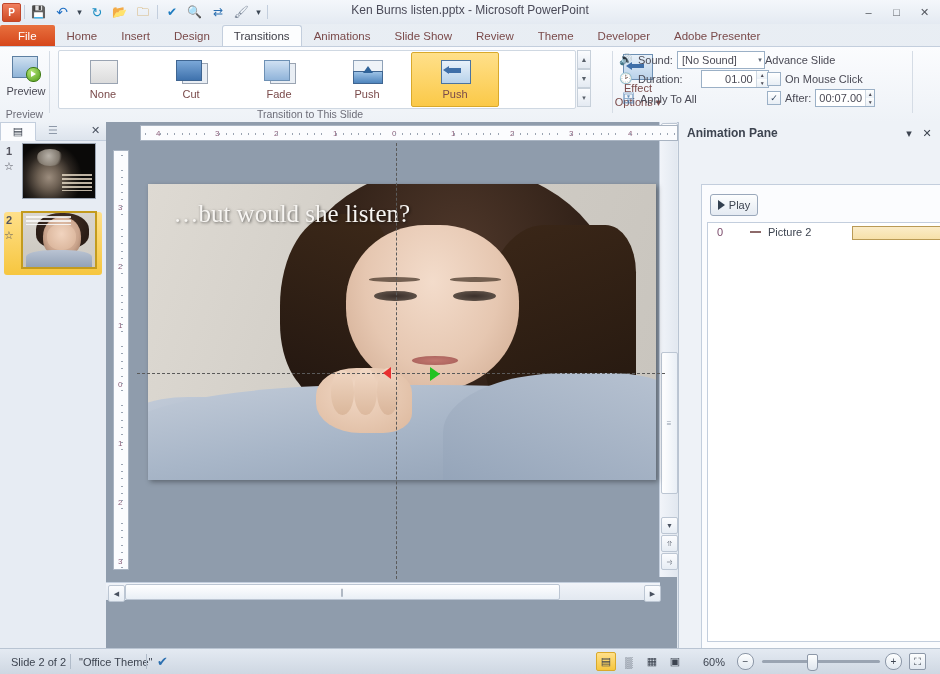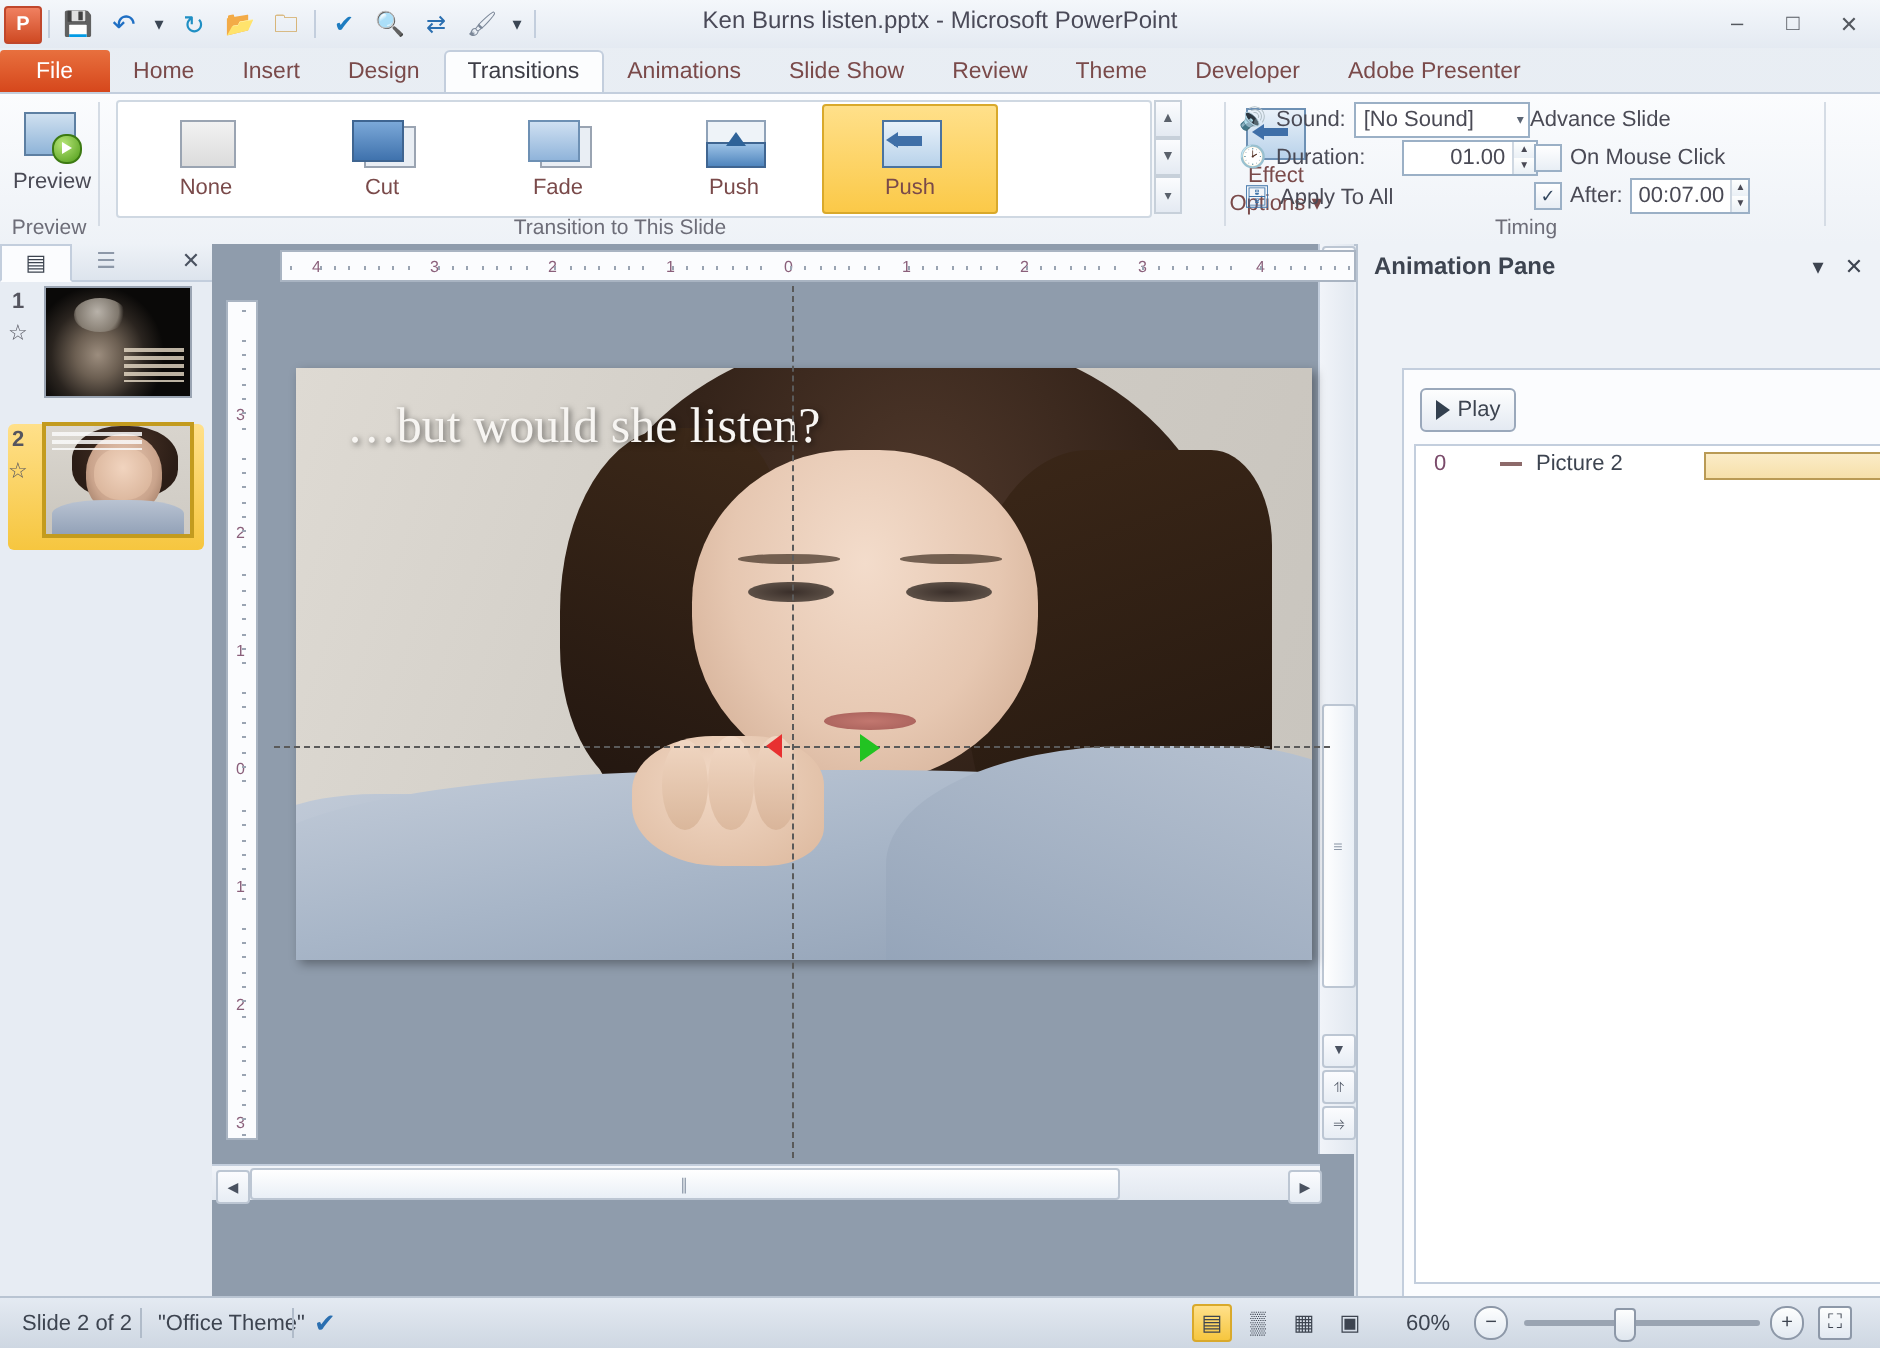--- a/index.html
+++ b/index.html
@@ -451,21 +451,20 @@
         <div class="tlabel">After:</div>
         <div class="spin" style="width:58px">
           <span class="spinval" style="flex:1;padding-left:3px;text-align:left">00:07.00</span>
           <span class="spinbtns">
               <div>▲</div>
               <div>▼</div>
             </span>
         </div>
       </div>
 
-      <div class="grplabel" style="left:0;width:300px">Timing</div>
     </div>
     <div class="grpsep" style="left:912px"></div>
   </div>
 
   <div class="leftpane">
     <div class="ltabs">
       <div class="ltab active" style="font-size:11px;color:#3d4450">▤</div>
       <div class="ltab" style="font-size:11px;color:#8d98a8">☰</div>
       <div class="lclose">✕</div>
     </div>

